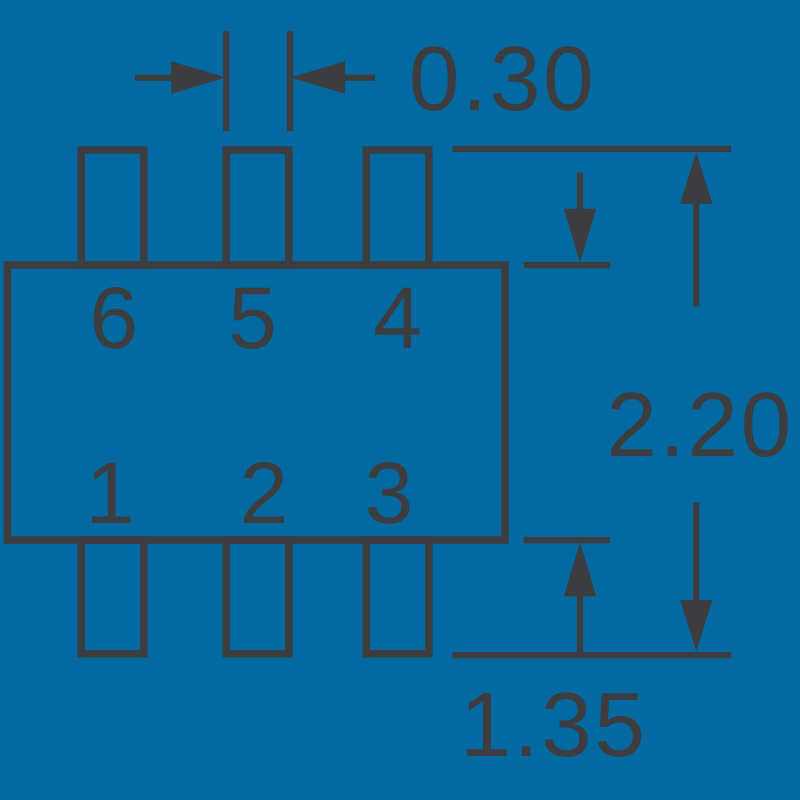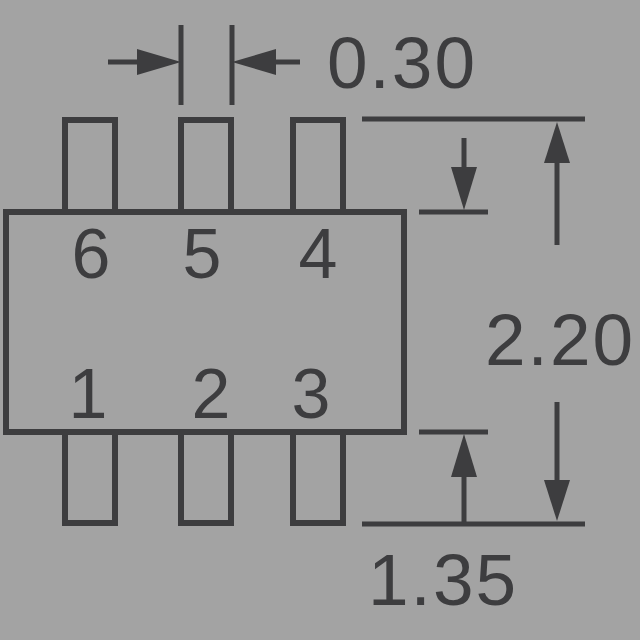--- a/index.html
+++ b/index.html
@@ -7,21 +7,21 @@
     padding: 0;
     background: #ffffff;
     width: 640px;
     height: 640px;
     overflow: hidden;
   }
   .canvas {
     position: relative;
     width: 640px;
     height: 640px;
-    background: #a3a3a3;
+    background: #0369a1;
   }
   svg text {
     font-family: "Liberation Sans", "DejaVu Sans", sans-serif;
     fill: #3d3d3f;
   }
   .dim-label {
     font-size: 73px;
     letter-spacing: 2px;
   }
   .pin-label {

